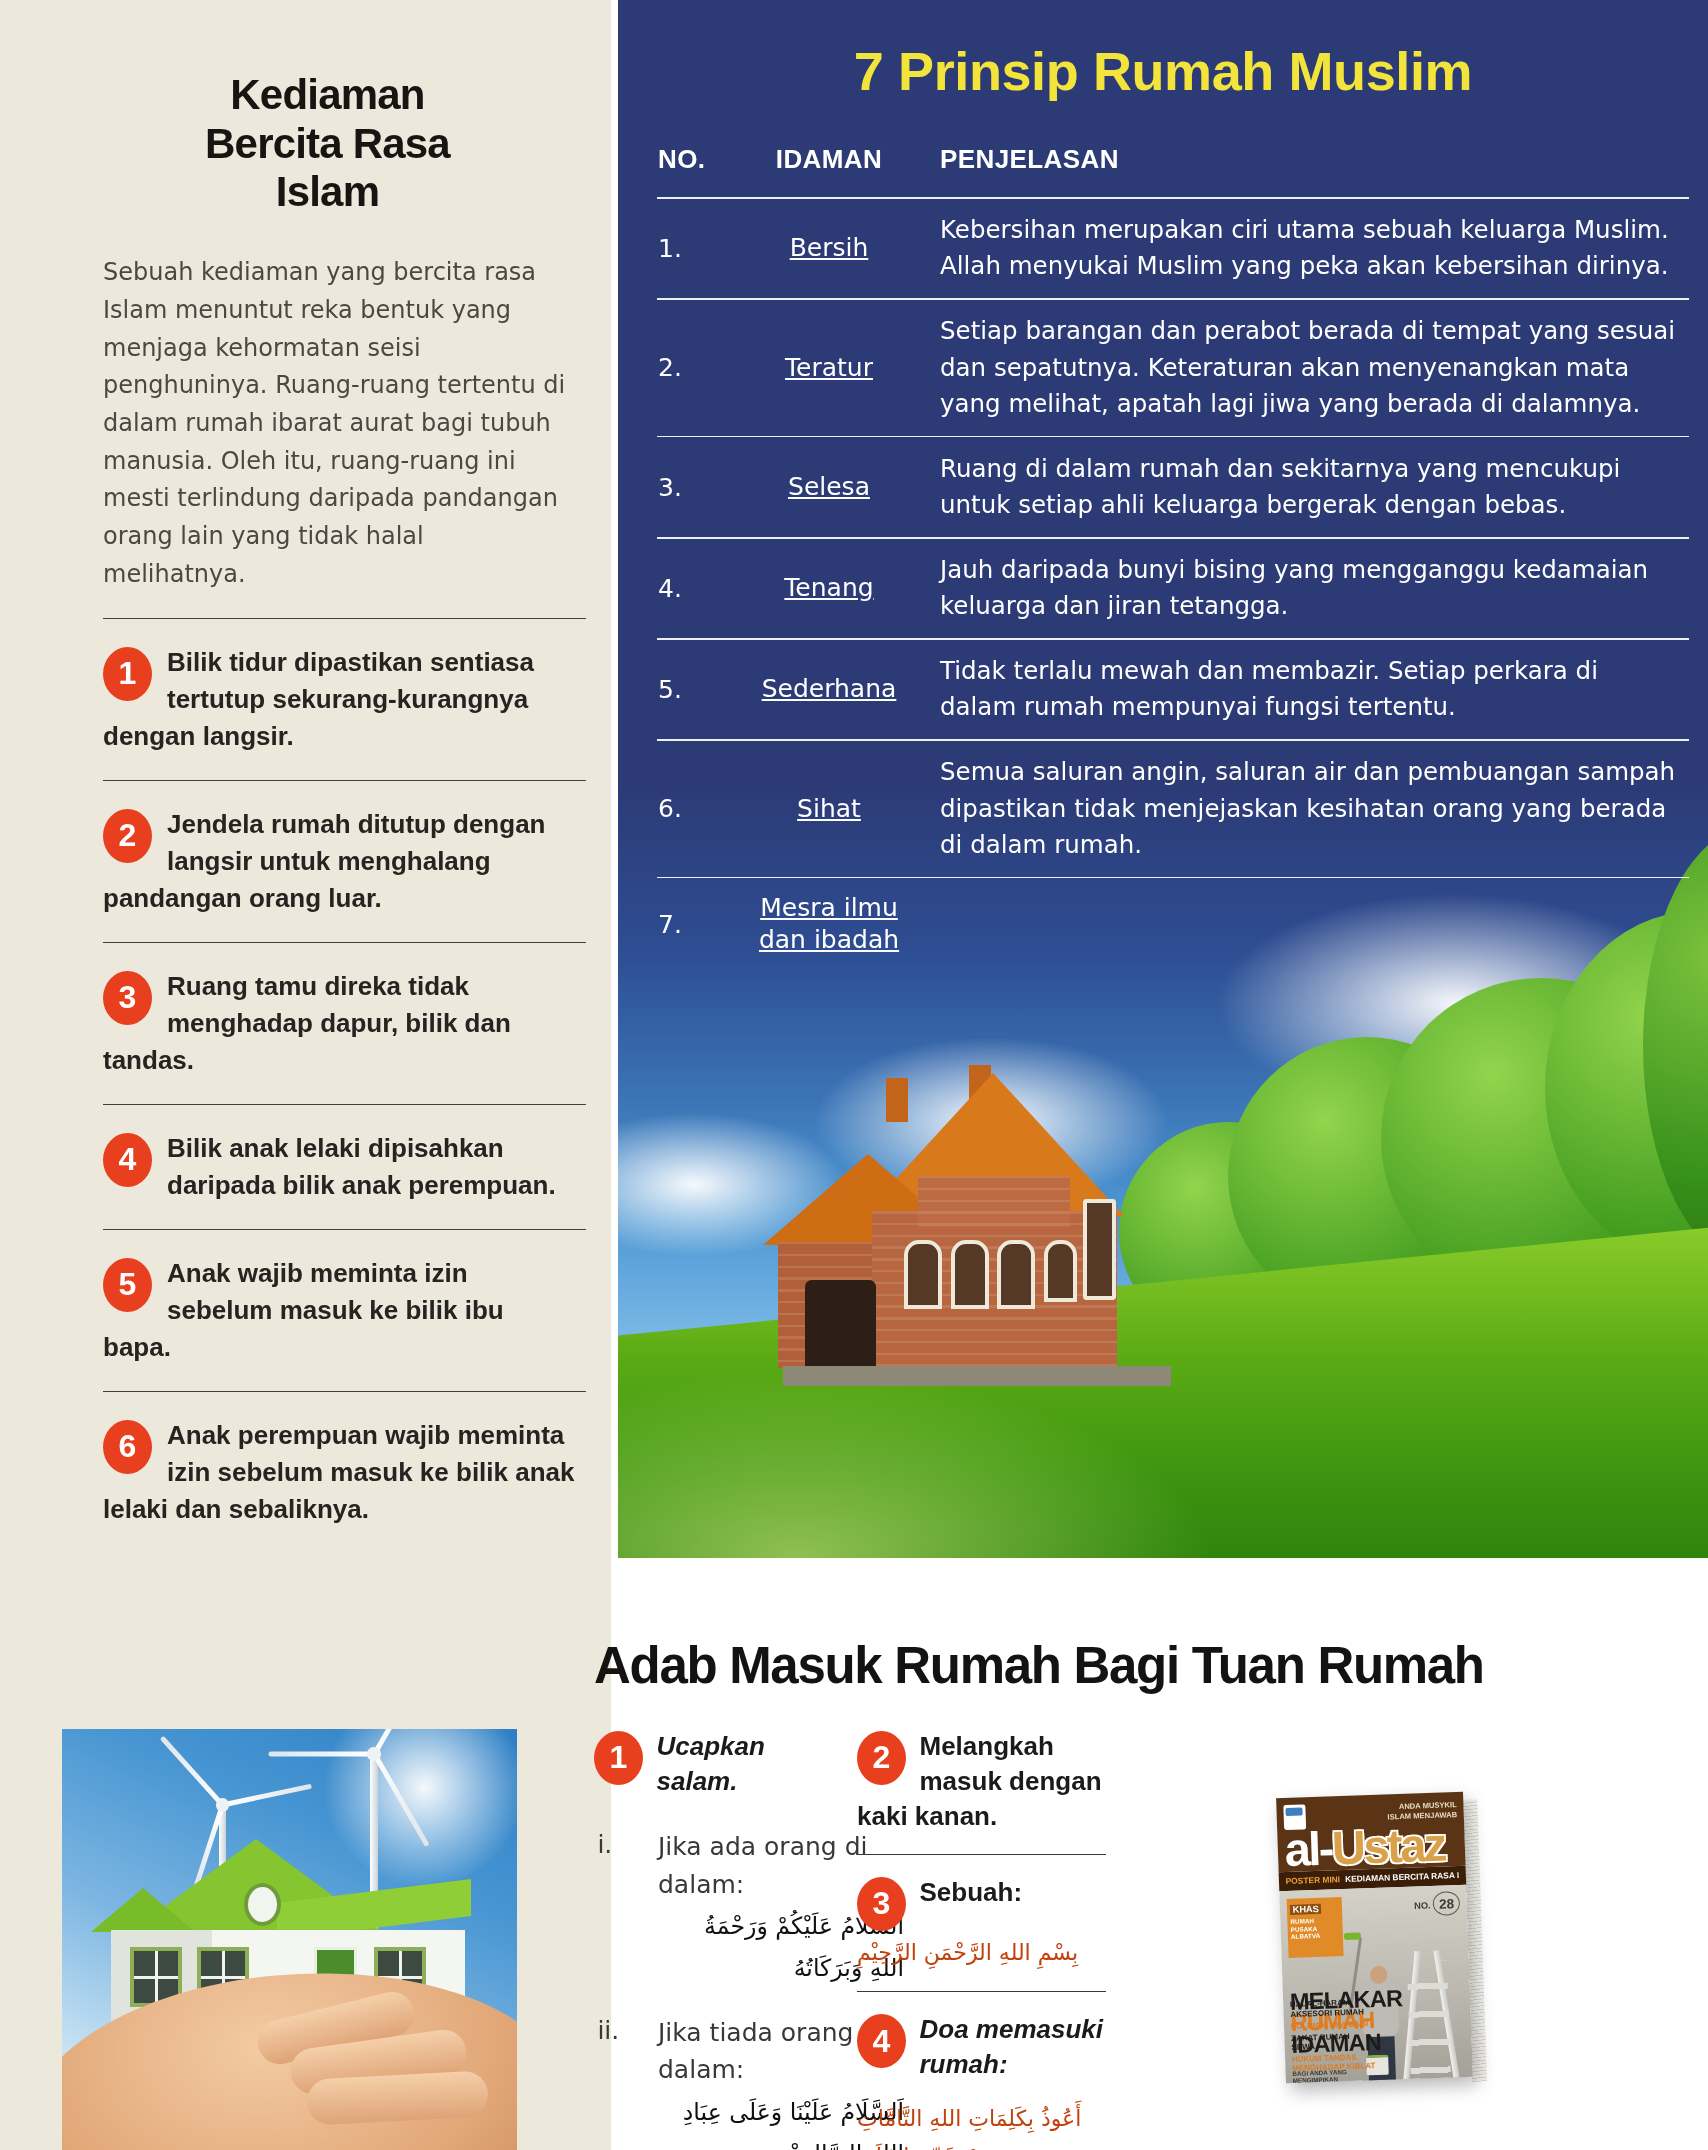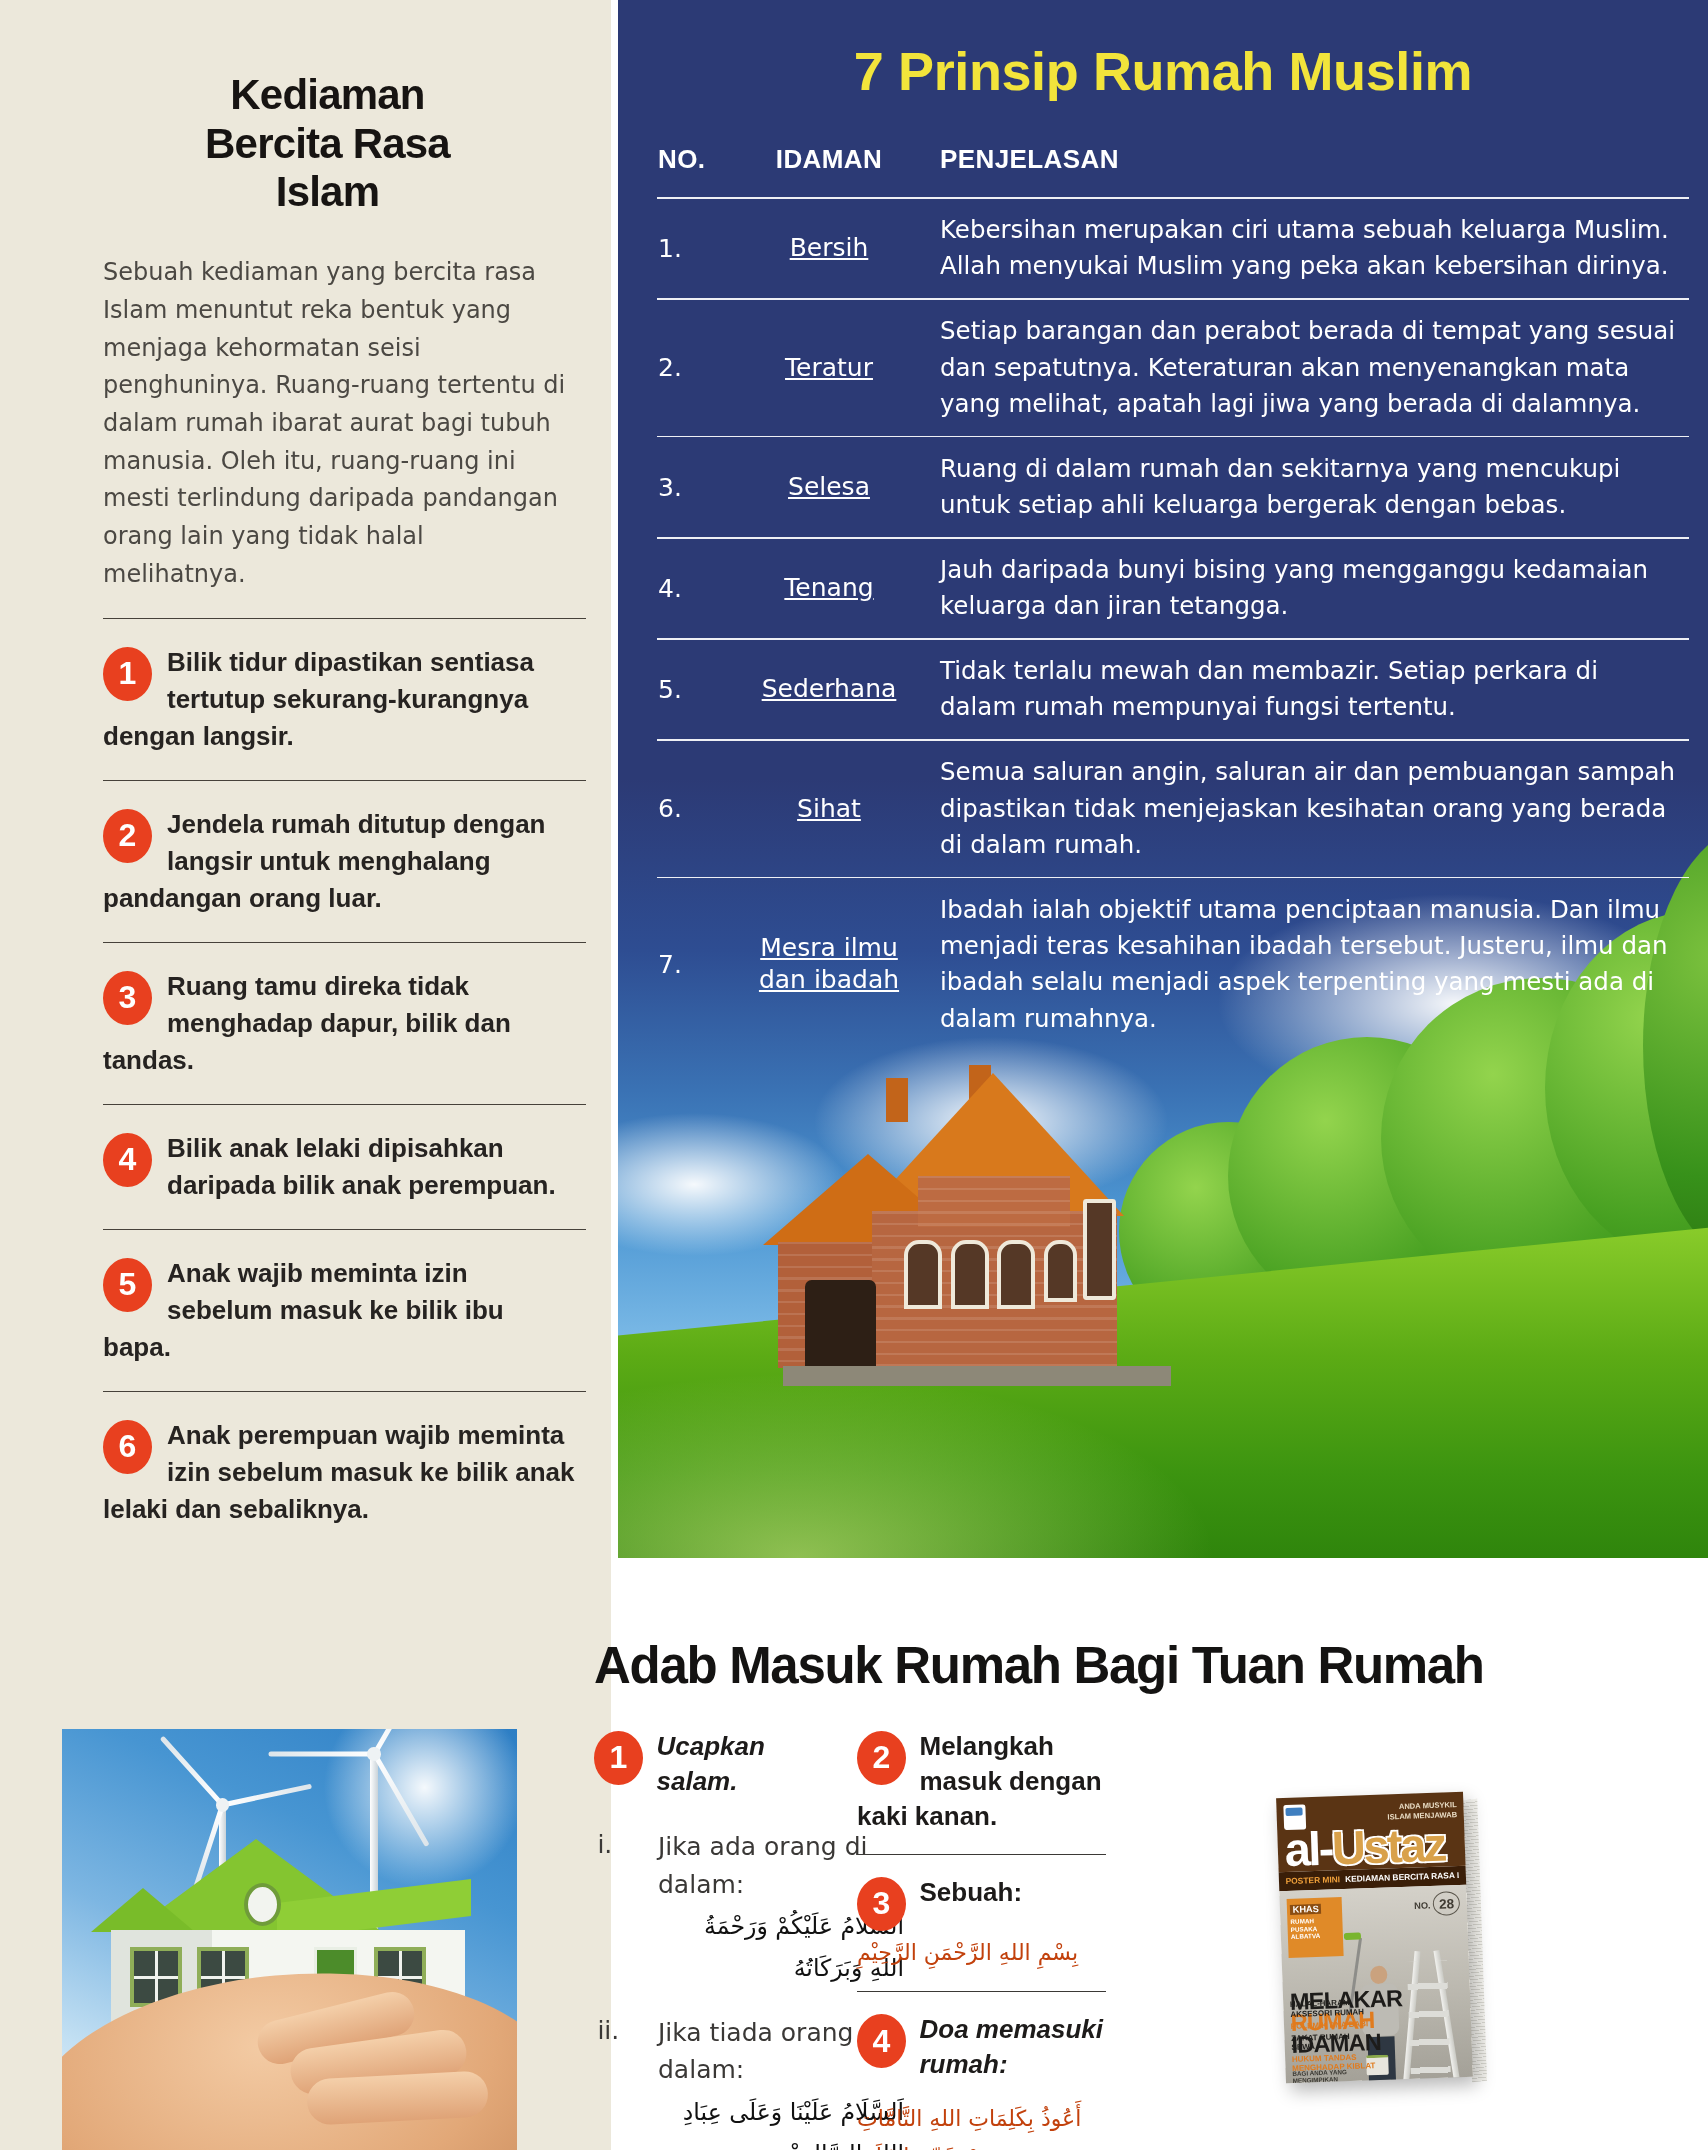--- a/index.html
+++ b/index.html
@@ -311,21 +311,20 @@
     <div class="trow tdata">
       <div class="c1">6.</div>
       <div class="c2">Sihat</div>
       <div class="c3" style="padding-left:37px;">Semua saluran angin, saluran air dan pembuangan sampah dipastikan tidak menjejaskan kesihatan orang yang berada di dalam rumah.</div>
     </div>
     <div class="trule"></div>
 
     <div class="trow tdata">
       <div class="c1">7.</div>
       <div class="c2">Mesra ilmu dan ibadah</div>
-      <div class="c3" style="padding-left:37px;">Ibadah ialah objektif utama penciptaan manusia. Dan ilmu menjadi teras kesahihan ibadah tersebut. Justeru, ilmu dan ibadah selalu menjadi aspek terpenting yang mesti ada di dalam rumahnya.</div>
     </div>
   </div>
 </div>
 
 <div class="bottom">
   <div class="adab-title">Adab Masuk Rumah Bagi Tuan Rumah</div>
 
   <div class="adab-col1">
     <div class="adab-step">
       <div class="badge">1</div>

